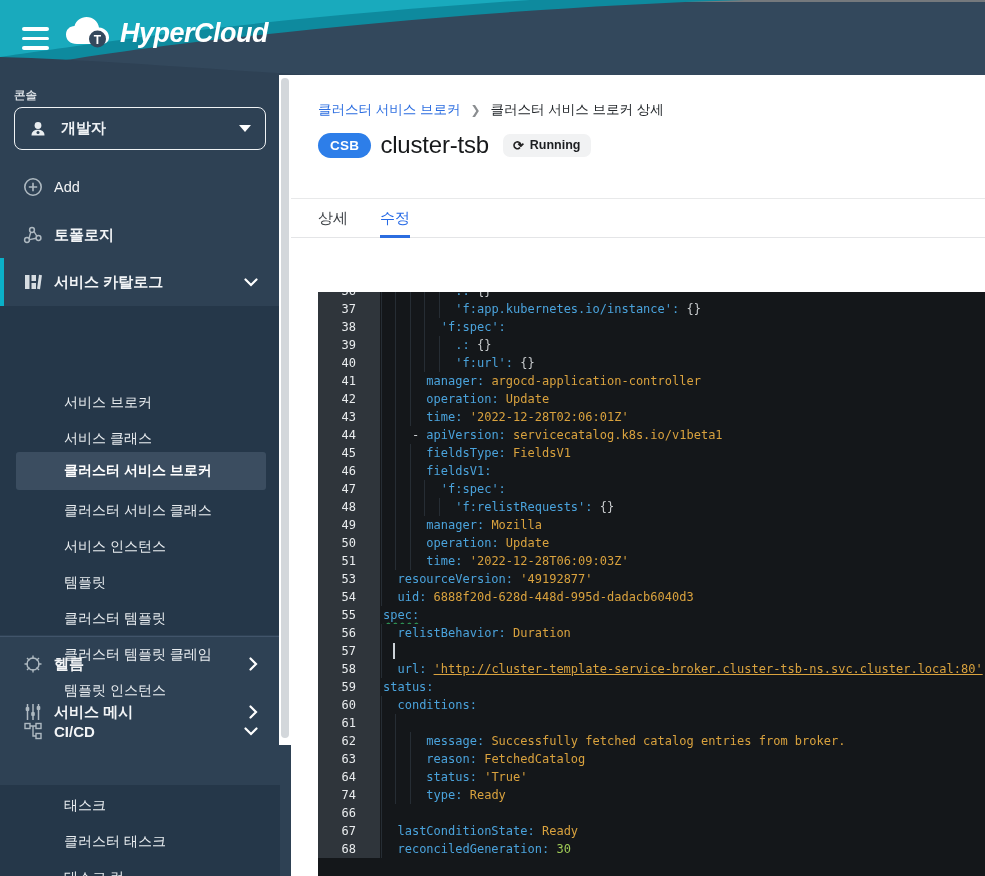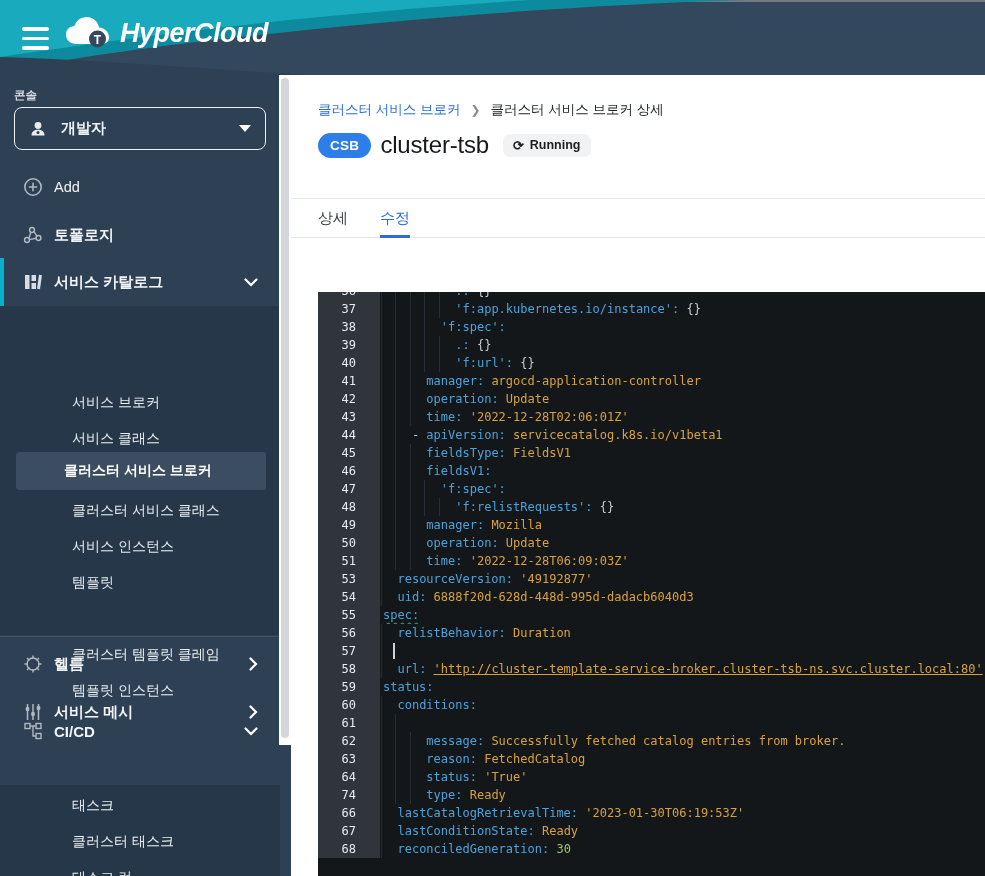--- a/index.html
+++ b/index.html
@@ -21,21 +21,21 @@
   .perspective { position:absolute; left:14px; top:32px; width:252px; height:43px; border:1px solid #eff2f4; border-radius:8px;
                  display:flex; align-items:center; padding:0 14px; cursor:pointer; }
   .perspective .plabel { font-size:15px; font-weight:bold; margin-left:14px; flex:1; }
   .caret-down { width:0; height:0; border-left:6px solid transparent; border-right:6px solid transparent; border-top:7px solid #fff; }
   .sb-row { position:absolute; left:0; width:280px; display:flex; align-items:center; cursor:pointer; }
   .sb-row .ic { width:22px; display:flex; justify-content:center; margin-left:22px; }
   .sb-row .lbl { margin-left:10px; font-size:15px; font-weight:bold; color:#f2f4f6; }
   .chev { position:absolute; right:22px; }
   .sect-dark { position:absolute; left:0; width:280px; background:#253749; }
   .active-bar { position:absolute; left:0; top:183px; width:4px; height:48px; background:#0ab0c8; }
-  .sub-item { position:absolute; left:8px; width:244px; height:36px; display:flex; align-items:center; cursor:pointer; }
+  .sub-item { position:absolute; left:0; width:244px; height:36px; display:flex; align-items:center; cursor:pointer; }
   .sub-item .slbl { margin-left:64px; font-size:14px; color:#e9edf0; }
   .sub-item.active { background:#3b4d60; border-radius:3px; left:16px; width:250px; }
   .sub-item.active .slbl { margin-left:48px; font-weight:bold; color:#fff; }
   .sb-divider { position:absolute; left:0; width:280px; height:1px; background:#41546a; }
   .sb-scroll { position:absolute; right:0; top:0; width:12px; height:670px; background:#ffffff; }
   .sb-thumb { position:absolute; left:2px; top:3px; width:8px; height:660px; background:#d3d7db; border-radius:4px; }
 
   
   .main { position:absolute; left:291px; top:75px; width:694px; height:801px; background:#fff; }
   .breadcrumb { position:absolute; left:27px; top:26px; font-size:13.5px; display:flex; align-items:center; }
@@ -167,20 +167,23 @@
       <span class="slbl">클러스터 서비스 브로커</span>
       </div>
     <div class="sub-item" style="top:454px;">
       <span class="slbl">서비스 인스턴스</span>
       </div>
     <div class="sub-item" style="top:418px;">
       <span class="slbl">클러스터 서비스 클래스</span>
       </div>
     <div class="sub-item" style="top:490px;">
       <span class="slbl">템플릿</span>
+      </div>
+    <div class="sub-item" style="top:526px;">
+      <span class="slbl">클러스터 템플릿</span>
       </div>
     <div class="sub-item" style="top:562px;">
       <span class="slbl">클러스터 템플릿 클레임</span>
       </div>
     <div class="sub-item" style="top:598px;">
       <span class="slbl">템플릿 인스턴스</span>
       </div>
 
     <div class="sb-divider" style="top:561px;"></div>
 
@@ -295,19 +298,19 @@
           <div class="cl"><span class="gut">56</span><div class="cc"><span class="guide" style="left: 1px;"></span><span class="toks" style="padding-left: 14.454px;"><span><span class="tok-k">relistBehavior: </span><span class="tok-p">Duration</span></span></span></div></div>
           <div class="cl"><span class="gut">57</span><div class="cc"><span class="guide" style="left: 1px;"></span><span class="toks" style="padding-left: 14.454px; margin-top: 41px;"><span class="selwrap"><span class="tok-k">relistRequests: </span><span class="tok-n">29</span></span></span><span class="cursor" style="left: 13.454px;"></span></div></div>
           <div class="cl"><span class="gut">58</span><div class="cc"><span class="guide" style="left: 1px;"></span><span class="toks" style="padding-left: 14.454px;"><span><span class="tok-k">url: </span><span class="tok-s u">'http://cluster-template-service-broker.cluster-tsb-ns.svc.cluster.local:80'</span></span></span></div></div>
           <div class="cl"><span class="gut">59</span><div class="cc"><span class="toks" style="padding-left: 0px;"><span><span class="tok-k">status:</span></span></span></div></div>
           <div class="cl"><span class="gut">60</span><div class="cc"><span class="guide" style="left: 1px;"></span><span class="toks" style="padding-left: 14.454px;"><span><span class="tok-k">conditions:</span></span></span></div></div>
           <div class="cl"><span class="gut">61</span><div class="cc"><span class="guide" style="left: 1px;"></span><span class="guide" style="left: 15.454px;"></span></div></div>
           <div class="cl"><span class="gut">62</span><div class="cc"><span class="guide" style="left: 1px;"></span><span class="guide" style="left: 15.454px;"></span><span class="guide" style="left: 29.908px;"></span><span class="toks" style="padding-left: 43.362px;"><span><span class="tok-k">message: </span><span class="tok-p">Successfully fetched catalog entries from broker.</span></span></span></div></div>
           <div class="cl"><span class="gut">63</span><div class="cc"><span class="guide" style="left: 1px;"></span><span class="guide" style="left: 15.454px;"></span><span class="guide" style="left: 29.908px;"></span><span class="toks" style="padding-left: 43.362px;"><span><span class="tok-k">reason: </span><span class="tok-p">FetchedCatalog</span></span></span></div></div>
           <div class="cl"><span class="gut">64</span><div class="cc"><span class="guide" style="left: 1px;"></span><span class="guide" style="left: 15.454px;"></span><span class="guide" style="left: 29.908px;"></span><span class="toks" style="padding-left: 43.362px;"><span><span class="tok-k">status: </span><span class="tok-s">'True'</span></span></span></div></div>
           <div class="cl"><span class="gut">74</span><div class="cc"><span class="guide" style="left: 1px;"></span><span class="guide" style="left: 15.454px;"></span><span class="guide" style="left: 29.908px;"></span><span class="toks" style="padding-left: 43.362px; text-align: right;"><span><span class="tok-k">type: </span><span class="tok-p">Ready</span></span></span></div></div>
-          <div class="cl"><span class="gut">66</span><div class="cc"><span class="guide" style="left: 1px;"></span><span class="toks" style="padding-left: 14.454px;"><span><span class="tok-k">lastCatalogRetrievalTime: </span><span class="tok-s">'2023-01-30T06:19:53Z'</span></span></span></div></div>
+          <div class="cl"><span class="gut">66</span><div class="cc"><span class="guide" style="left: 1px;"></span></div></div>
           <div class="cl"><span class="gut">67</span><div class="cc"><span class="guide" style="left: 1px;"></span><span class="toks" style="padding-left: 14.454px;"><span><span class="tok-k">lastConditionState: </span><span class="tok-p">Ready</span></span></span></div></div>
           <div class="cl"><span class="gut">68</span><div class="cc"><span class="guide" style="left: 1px;"></span><span class="toks" style="padding-left: 14.454px;"><span><span class="tok-k">reconciledGeneration: </span><span class="tok-n">30</span></span></span></div></div>
         </div>
     </div>
   </div>
 </div>
 
 </body></html>

